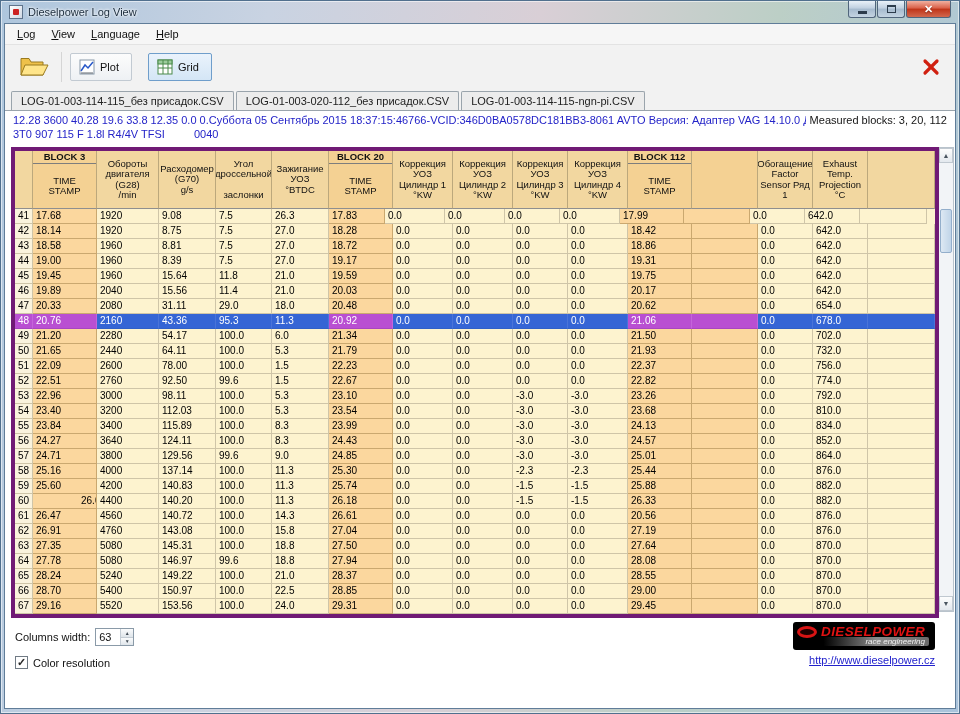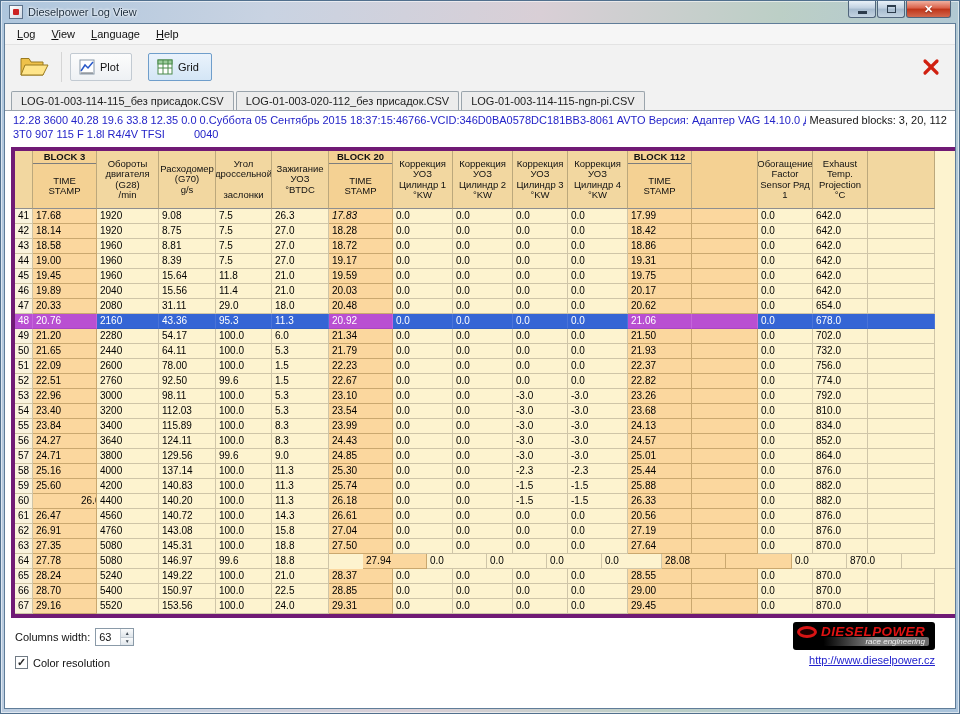--- a/index.html
+++ b/index.html
@@ -253,21 +253,21 @@
               </div>
             </div>
           <div class="gbody" id="grid-body">
               <div class="grow">
                 <div class="cell num" style="width: 18px;">41</div>
                 <div class="cell time" style="width: 64px;">17.68</div>
                 <div class="cell" style="width: 62px;">1920</div>
                 <div class="cell" style="width: 57px;">9.08</div>
                 <div class="cell" style="width: 56px;">7.5</div>
                 <div class="cell" style="width: 57px;">26.3</div>
-                <div class="cell time" style="width: 64px; font-style: italic;">17.83</div>
+                <div class="cell time" style="width: 56px;">17.83</div>
                 <div class="cell" style="width: 60px;">0.0</div>
                 <div class="cell" style="width: 60px;">0.0</div>
                 <div class="cell" style="width: 55px;">0.0</div>
                 <div class="cell" style="width: 60px;">0.0</div>
                 <div class="cell time" style="width: 64px;">17.99</div>
                 <div class="cell time" style="width: 66px;"></div>
                 <div class="cell" style="width: 55px;">0.0</div>
                 <div class="cell" style="width: 55px;">642.0</div>
                 <div class="cell" style="width: 67px;"></div>
               </div>
@@ -667,21 +667,21 @@
                 <div class="cell" style="width: 55px;">870.0</div>
                 <div class="cell" style="width: 67px;"></div>
               </div>
               <div class="grow">
                 <div class="cell num" style="width: 18px;">64</div>
                 <div class="cell time" style="width: 64px;">27.78</div>
                 <div class="cell" style="width: 62px;">5080</div>
                 <div class="cell" style="width: 57px;">146.97</div>
                 <div class="cell" style="width: 56px;">99.6</div>
                 <div class="cell" style="width: 57px;">18.8</div>
-                <div class="cell time" style="width: 64px; margin-left: 34px;">27.94</div>
+                <div class="cell time" style="width: 64px;">27.94</div>
                 <div class="cell" style="width: 60px;">0.0</div>
                 <div class="cell" style="width: 60px;">0.0</div>
                 <div class="cell" style="width: 55px;">0.0</div>
                 <div class="cell" style="width: 60px;">0.0</div>
                 <div class="cell time" style="width: 64px;">28.08</div>
                 <div class="cell time" style="width: 66px;"></div>
                 <div class="cell" style="width: 55px;">0.0</div>
                 <div class="cell" style="width: 55px;">870.0</div>
                 <div class="cell" style="width: 67px;"></div>
               </div>

